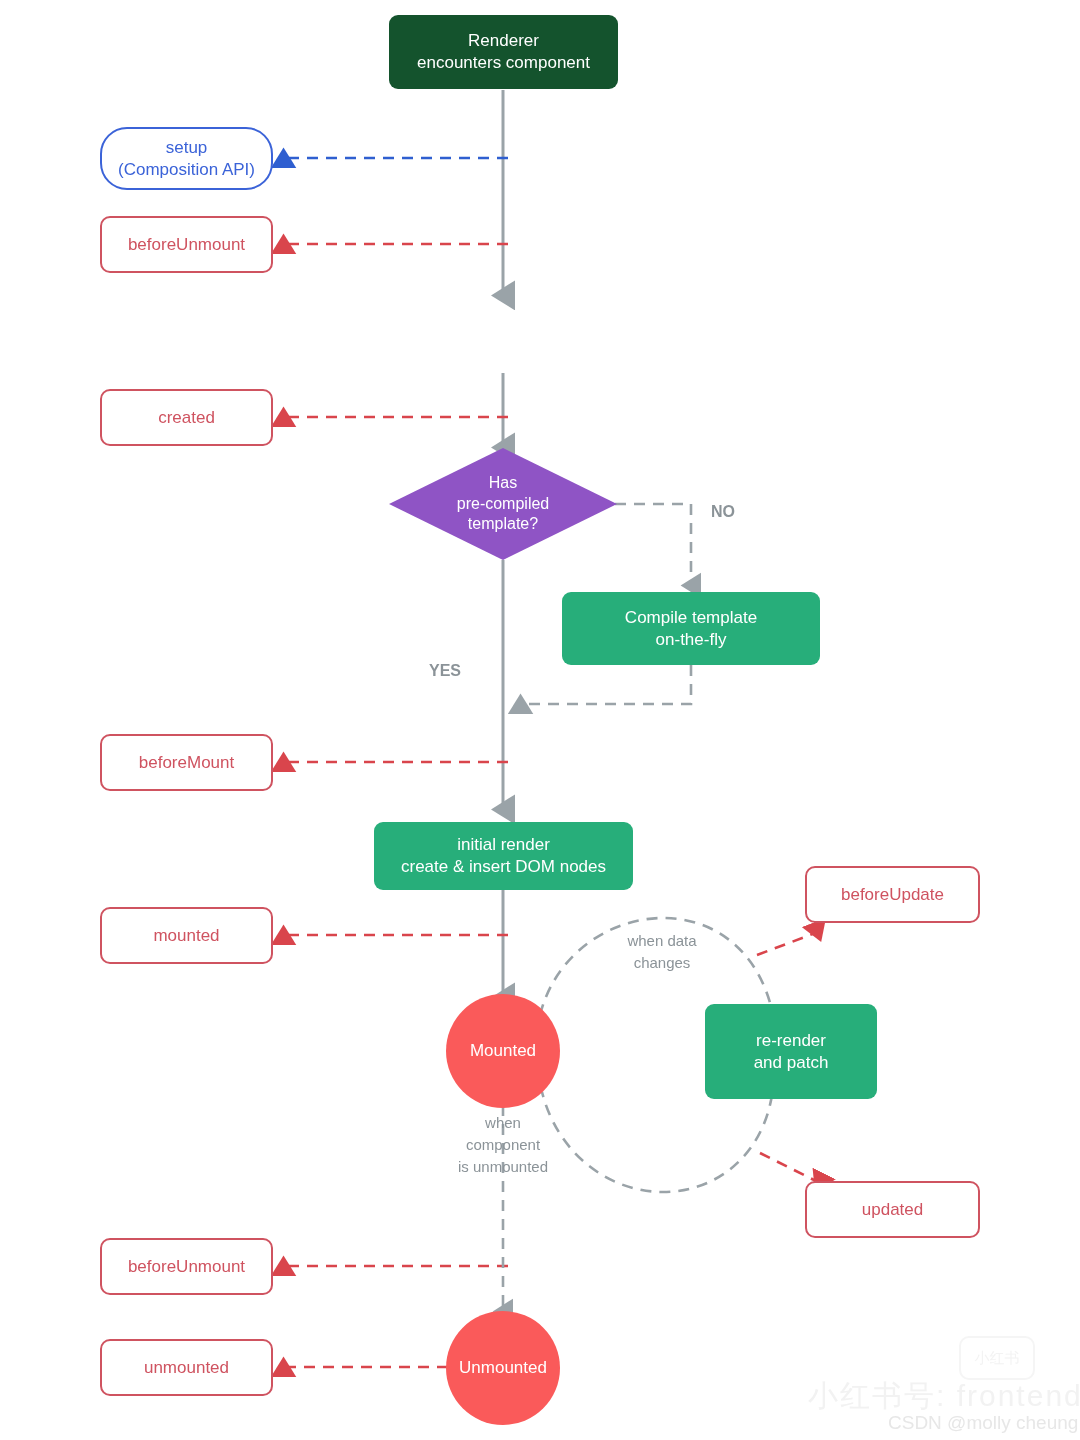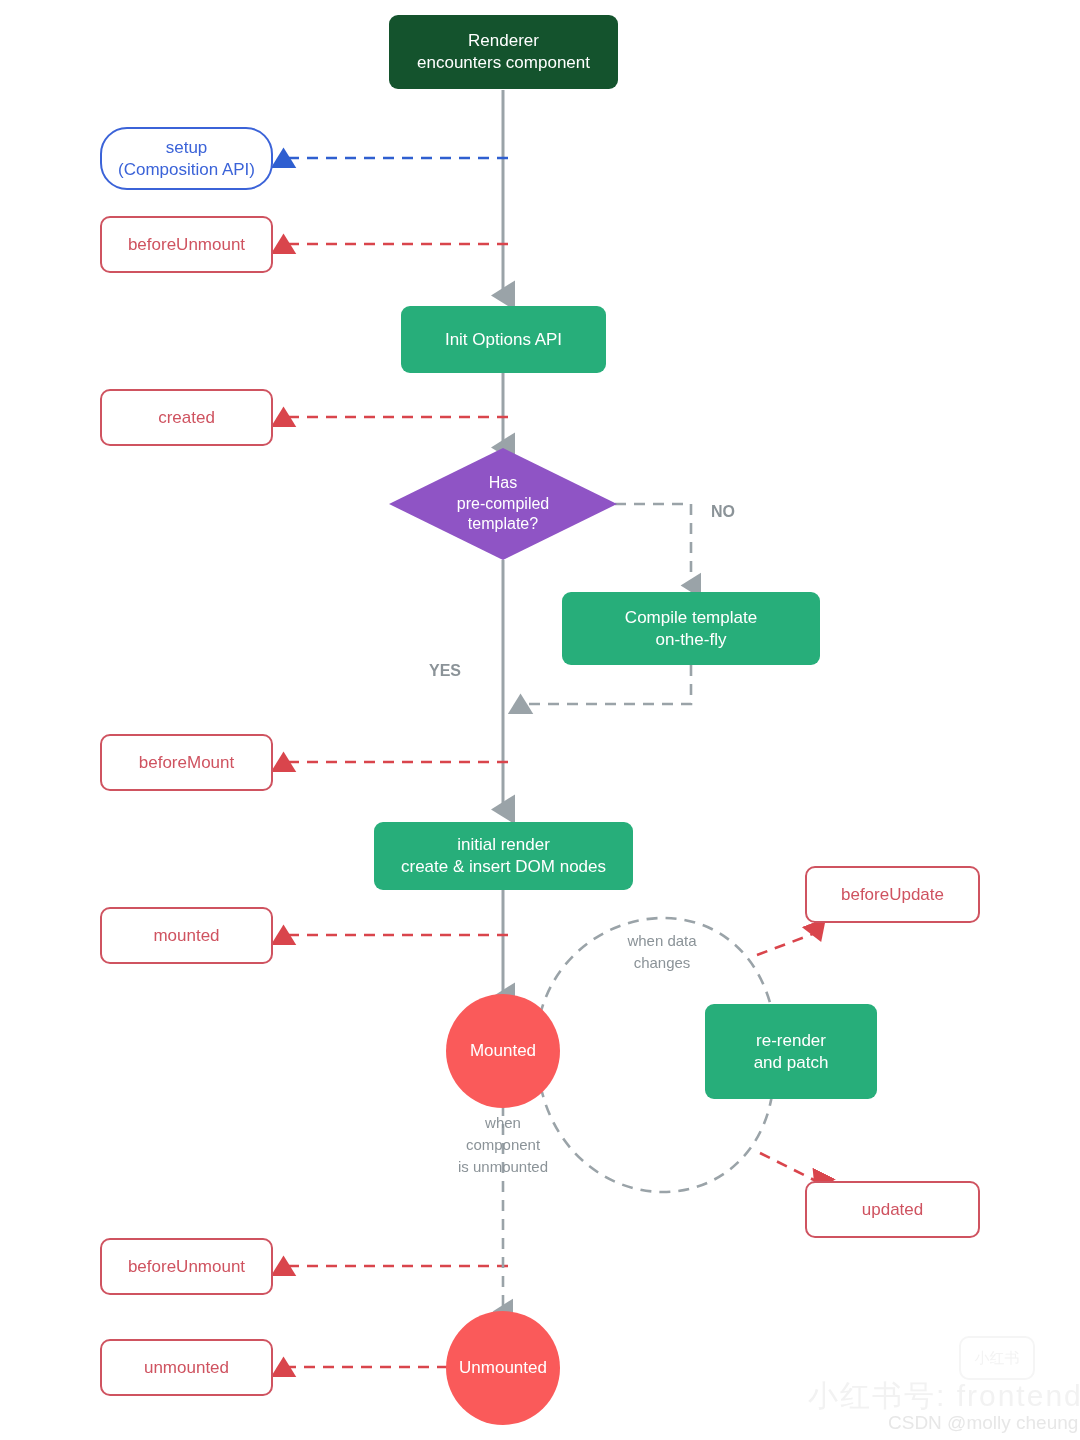--- a/index.html
+++ b/index.html
@@ -198,23 +198,20 @@
 
   <div class="node hook blue-hook" style="left:100px; top:127px; width:173px; height:63px;">
     <span style="white-space:pre-line;">setup
 (Composition API)</span>
   </div>
 
   <div class="node hook" style="left:100px; top:216px; width:173px; height:57px;">
     <span>beforeUnmount</span>
   </div>
 
-  <div class="node proc green" style="left:401px; top:306px; width:205px; height:67px;">
-    <span>Init Options API</span>
-  </div>
 
   <div class="node hook" style="left:100px; top:389px; width:173px; height:57px;">
     <span>created</span>
   </div>
 
   <div class="diamond-wrap" style="left:389px; top:448px; width:228px; height:112px;">
     <div class="diamond-shape"></div>
     <div class="diamond-label" style="white-space:pre-line;">Has
 pre-compiled
 template?</div>

